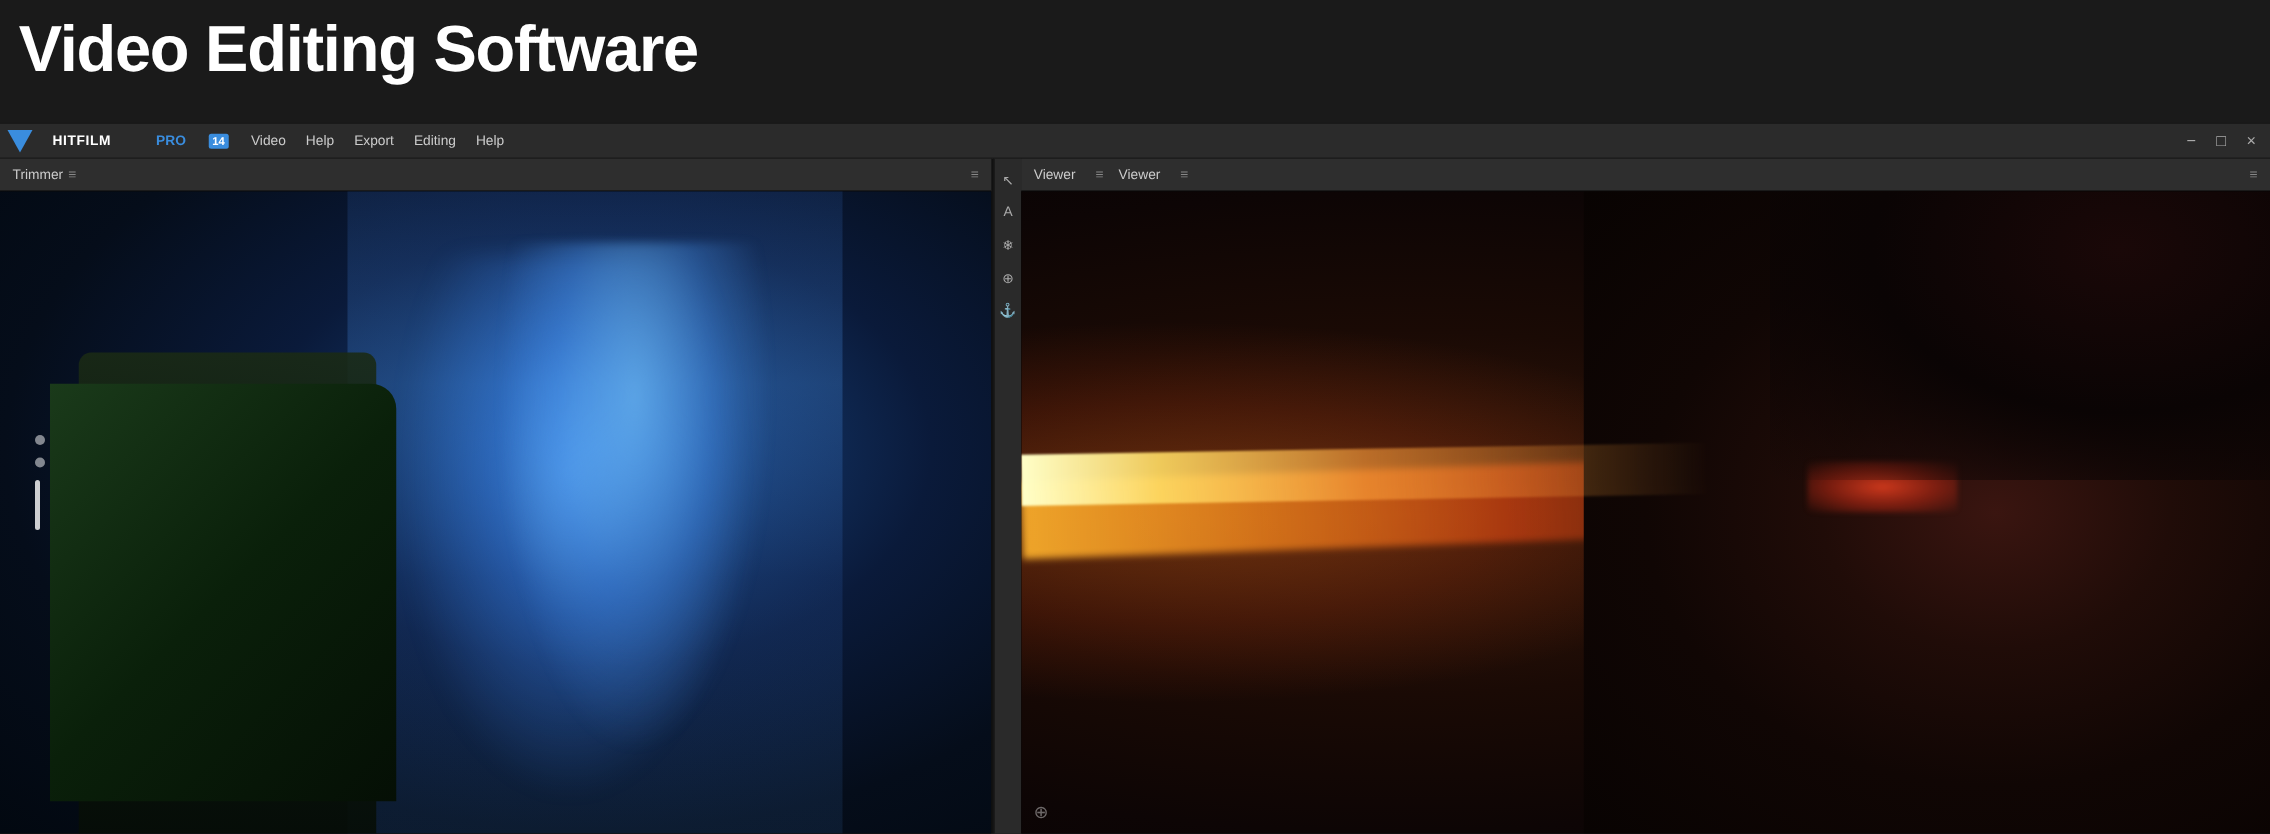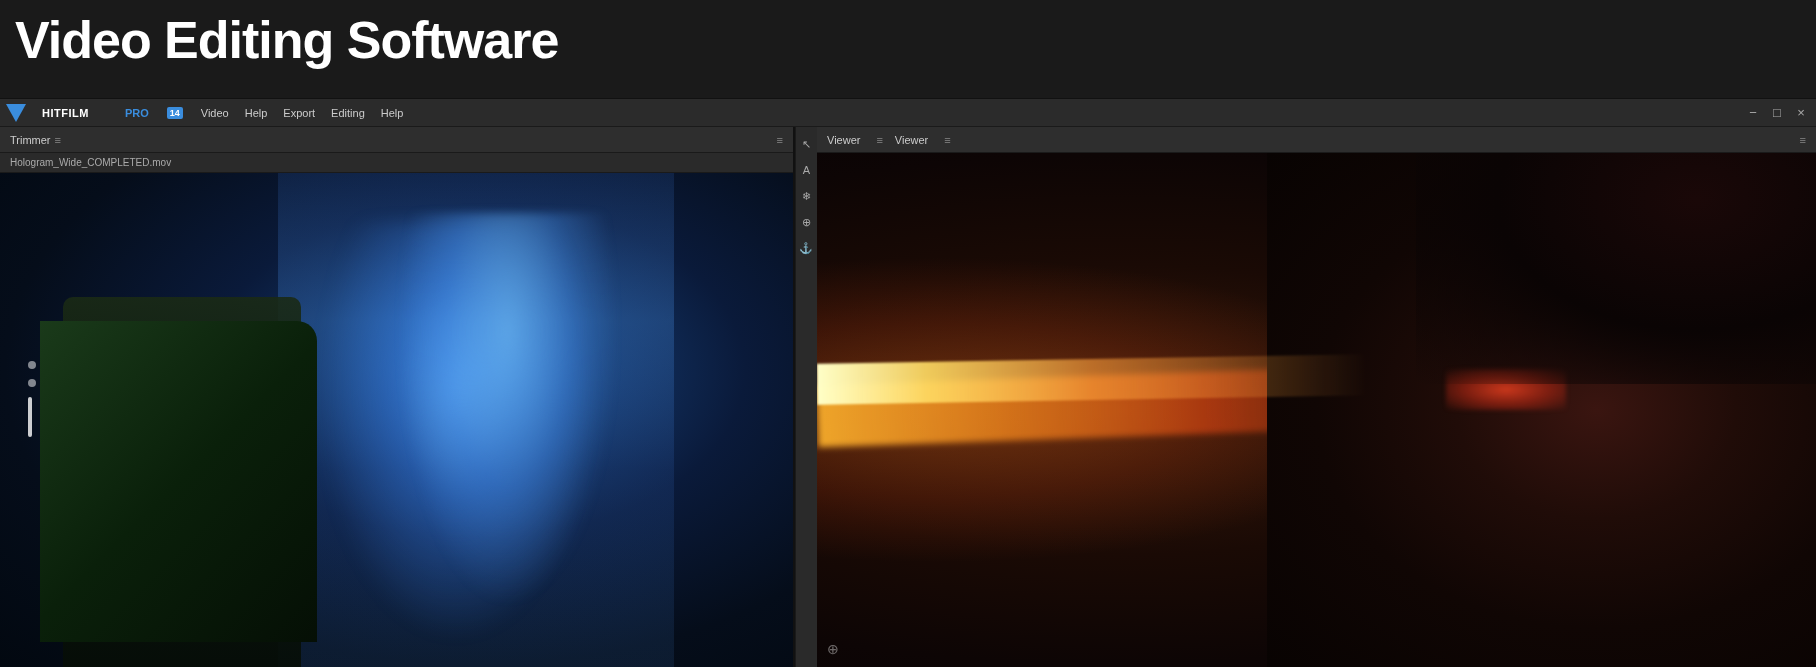--- a/index.html
+++ b/index.html
@@ -397,23 +397,20 @@
   </div>
 
   <div id="panels-row">
 
     <div id="left-panel">
       <div id="left-panel-header">
         <span class="panel-tab-label">Trimmer</span>
         <span class="panel-menu-icon">≡</span>
         <span class="panel-menu-icon-right">≡</span>
       </div>
-      <div id="left-panel-file">
-        <span>Hologram_Wide_COMPLETED.mov</span>
-      </div>
       <div id="left-video-area">
         <div class="video-frame-left">
           <div class="scene-hologram">
             <div class="hologram-glow"></div>
             <div class="hologram-figure"></div>
             <div class="dark-figure"></div>
             <div class="scrubber-dots">
               <div class="scrubber-dot"></div>
               <div class="scrubber-dot"></div>
               <div class="scrubber-line"></div>

